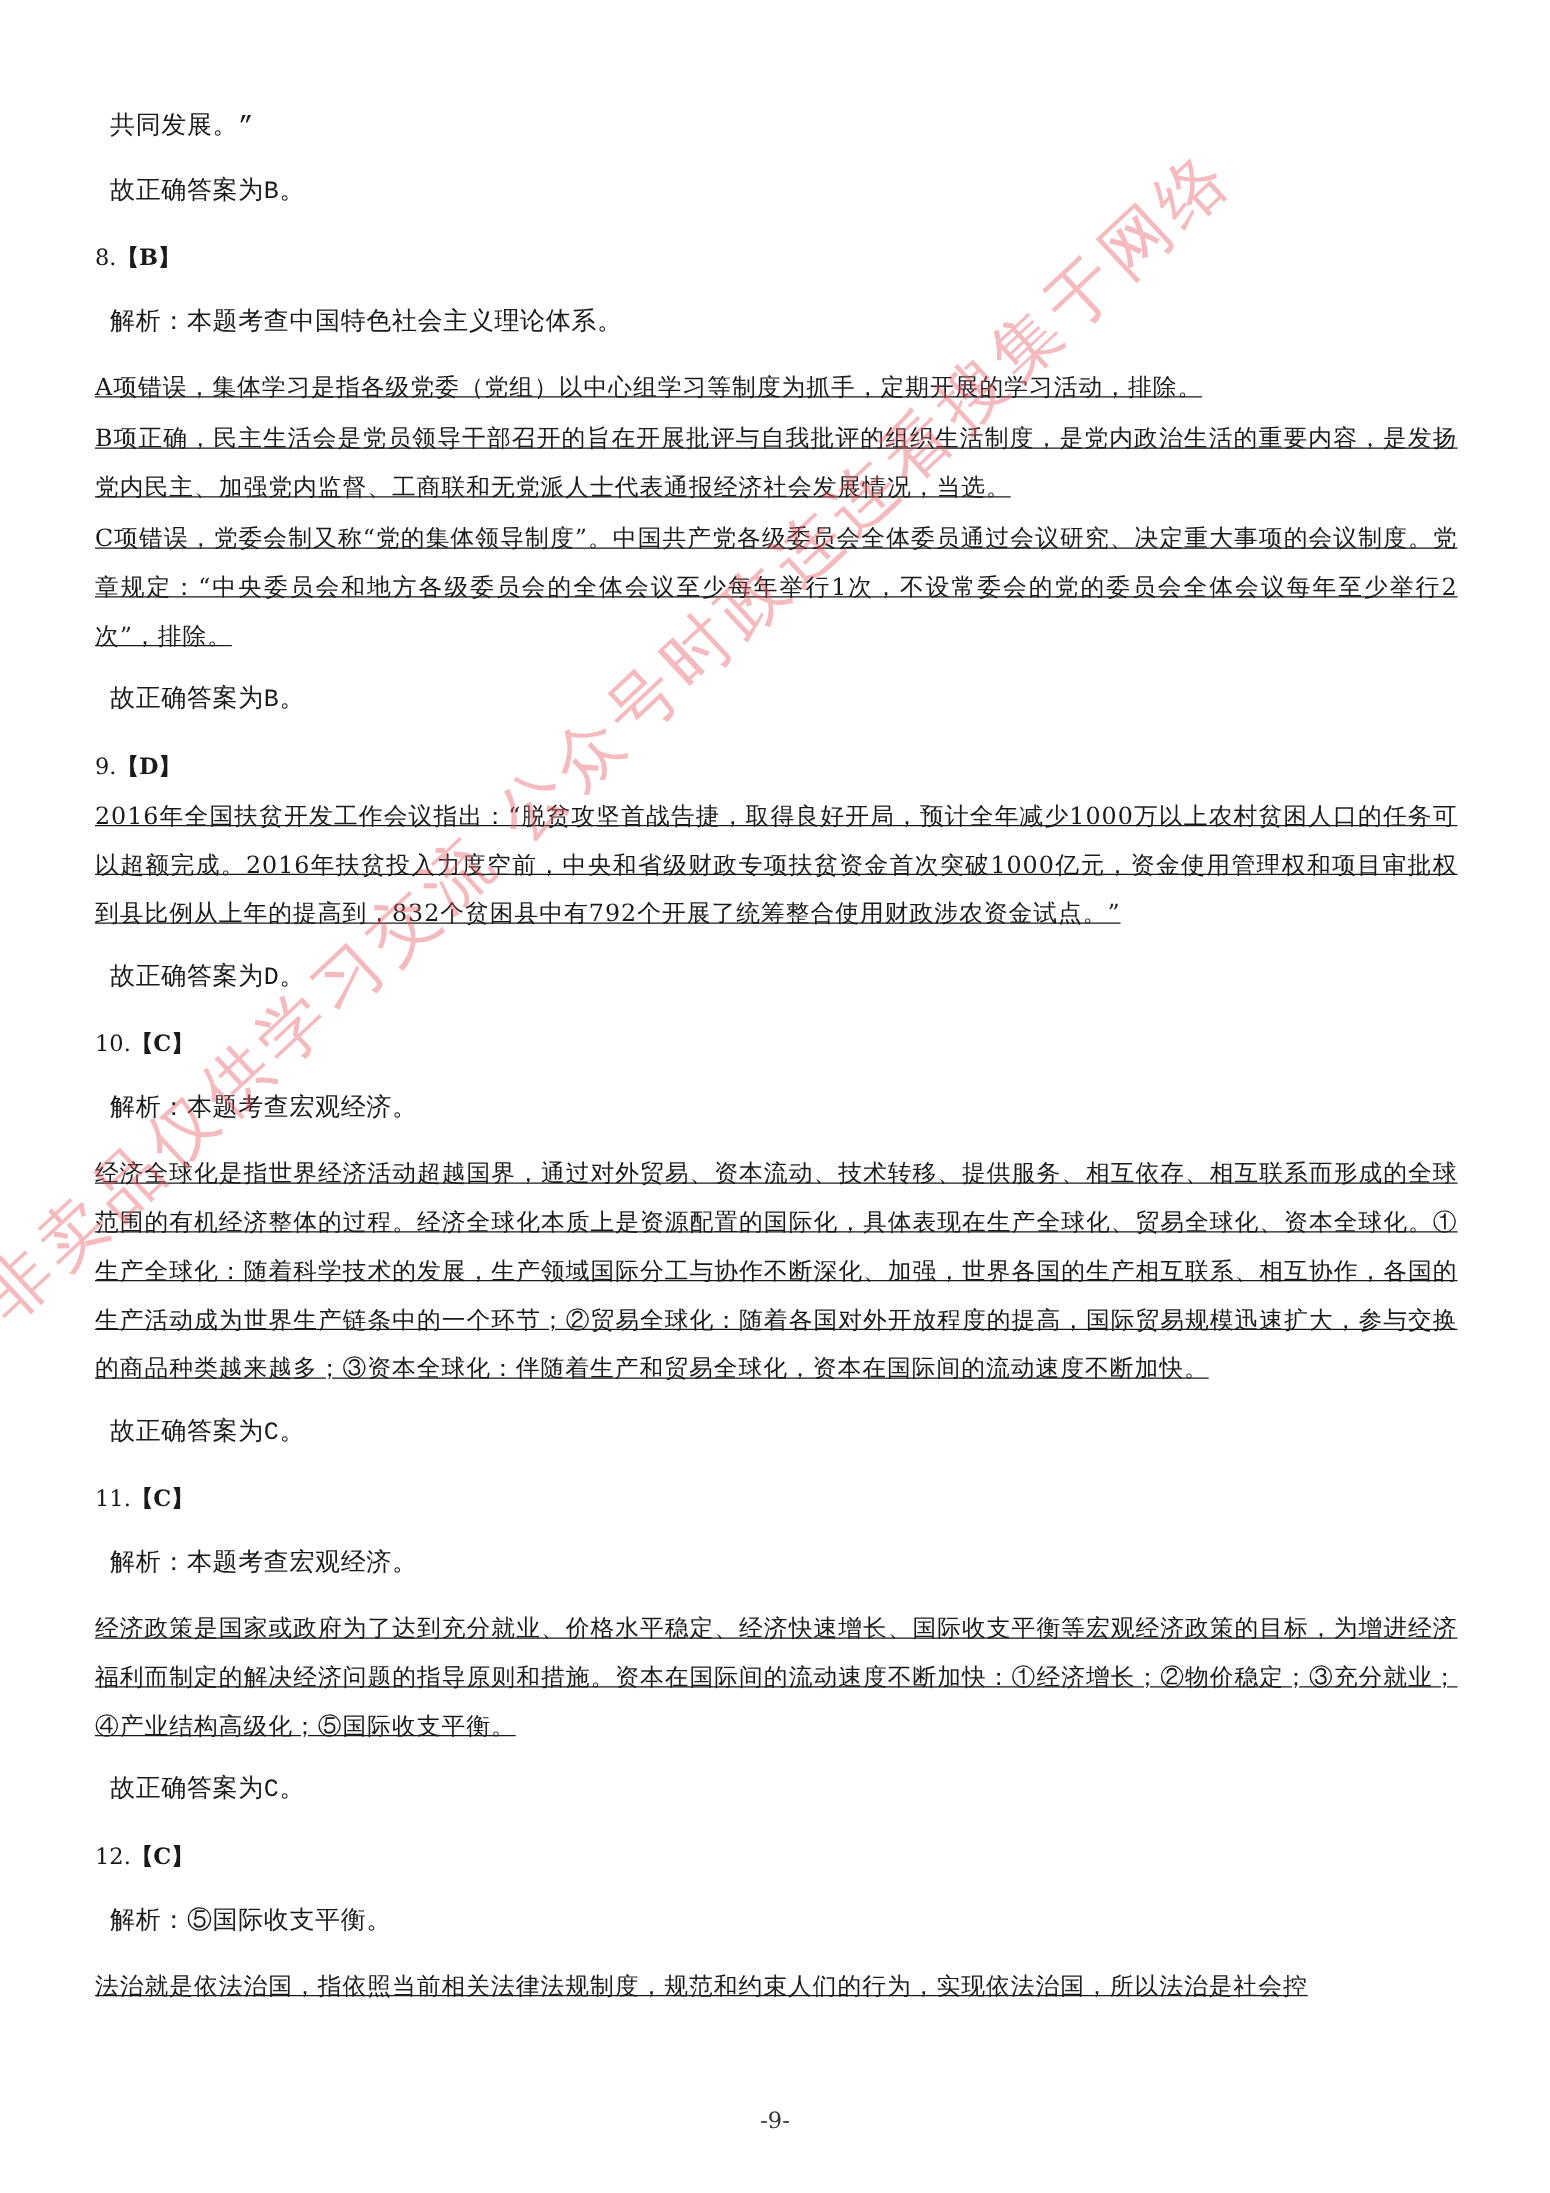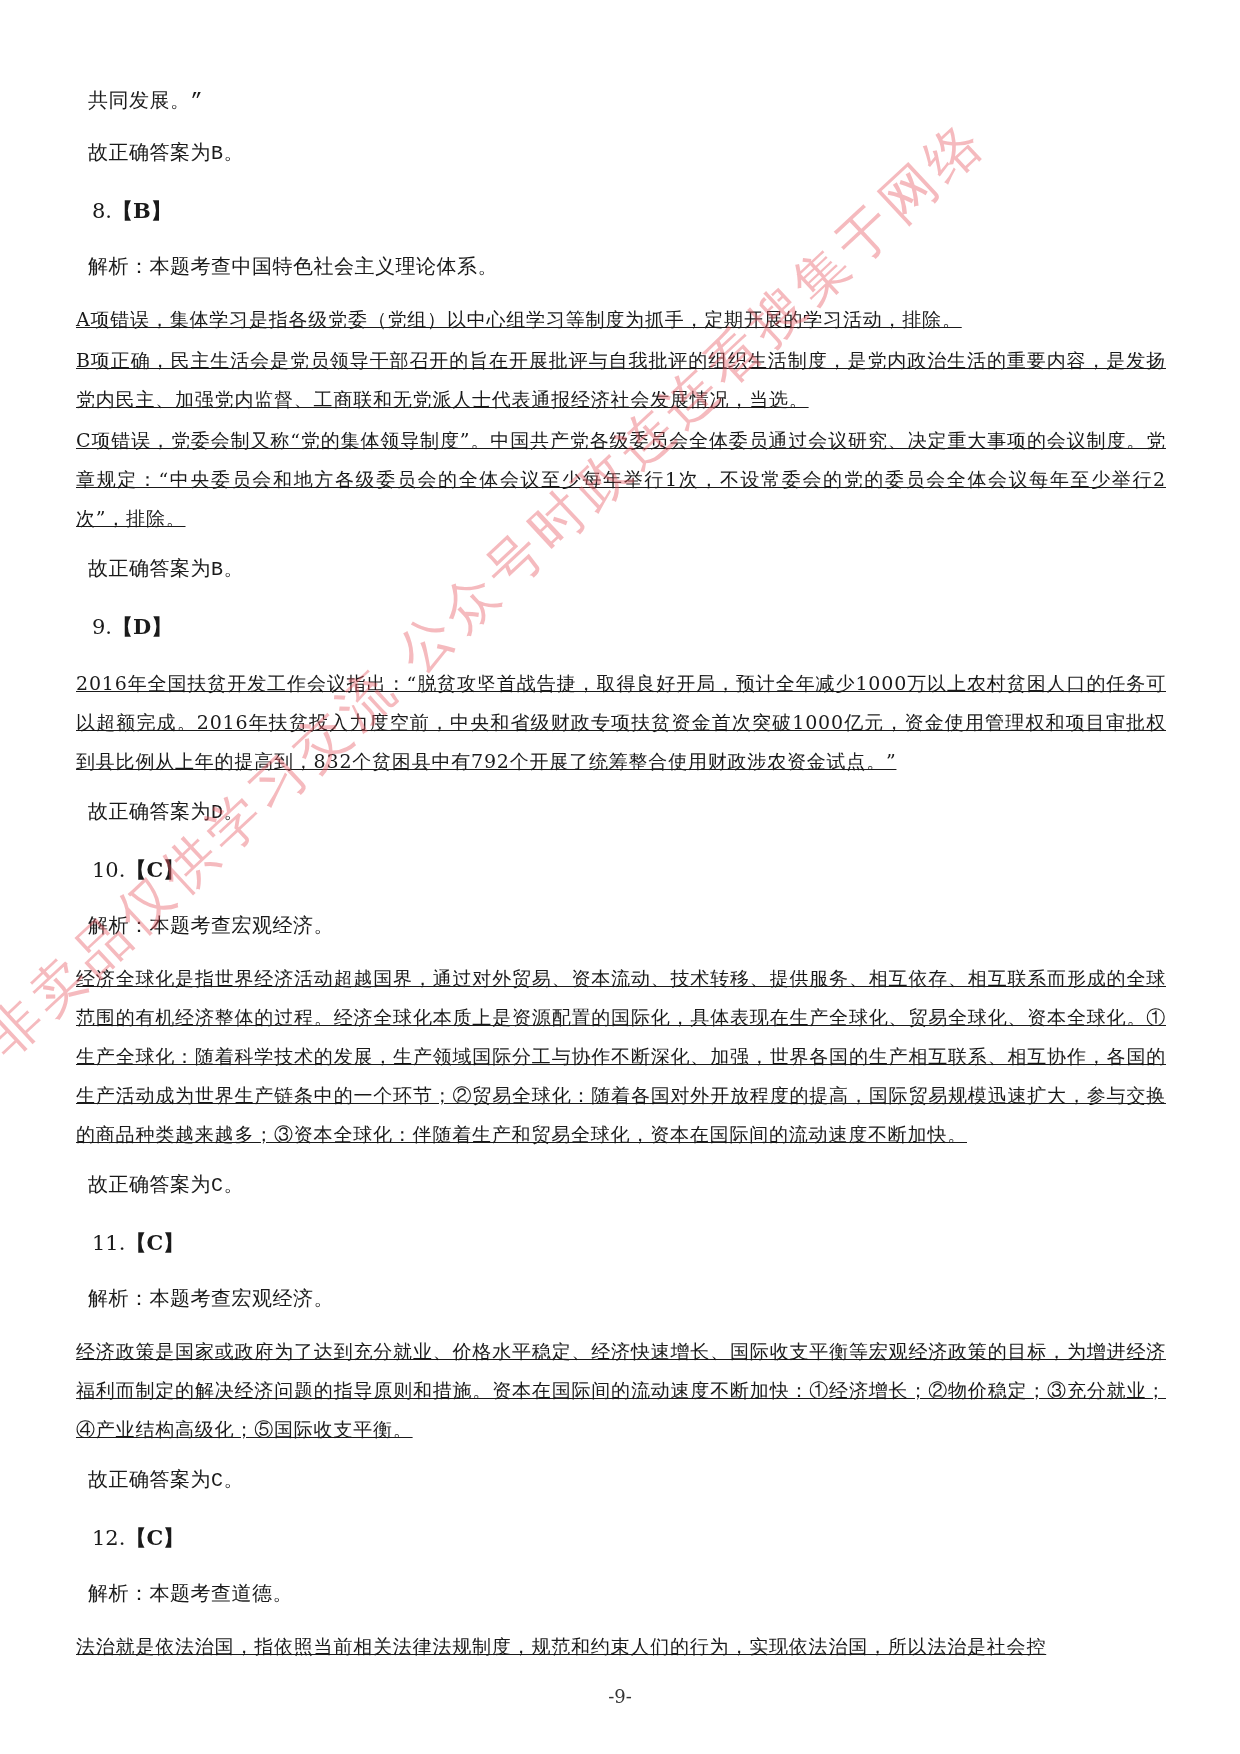--- a/index.html
+++ b/index.html
@@ -38,23 +38,23 @@
     }
     .para {
       font-size: 19px;
       line-height: 39px;
       letter-spacing: 0.8px;
       margin: 0 0 2px 0;
       text-align: justify;
       text-decoration: underline;
     }
     .qnum {
-      font-size: 21px;
+      font-size: 18px;
       line-height: 41px;
-      margin: 16px;
+      margin: 0;
     }
     .bracket {
       font-weight: bold;
     }
     .page-number {
       position: absolute;
       left: 0;
       width: 1240px;
       top: 1686px;
       text-align: center;
@@ -120,21 +120,21 @@
       </p>
       <p class="line">解析：本题考查宏观经济。</p>
       <p class="para">经济政策是国家或政府为了达到充分就业、价格水平稳定、经济快速增长、国际收支平衡等宏观经济政策的目标，为增进经济福利而制定的解决经济问题的指导原则和措施。资本在国际间的流动速度不断加快：①经济增长；②物价稳定；③充分就业；④产业结构高级化；⑤国际收支平衡。</p>
       <p class="line">故正确答案为C。</p>
     </section>
 
     <section>
       <p class="qnum">
         <span>12.</span><span class="bracket">【C】</span>
       </p>
-      <p class="line">解析：本题考查道德。</p>
+      <p class="line">解析：⑤国际收支平衡。</p>
       <p class="para">法治就是依法治国，指依照当前相关法律法规制度，规范和约束人们的行为，实现依法治国，所以法治是社会控</p>
     </section>
 
   </div>
 
   <div class="watermark">非卖品仅供学习交流  公众号时政连连看搜集于网络</div>
 
   <div class="page-number">-9-</div>
 
 </div>

